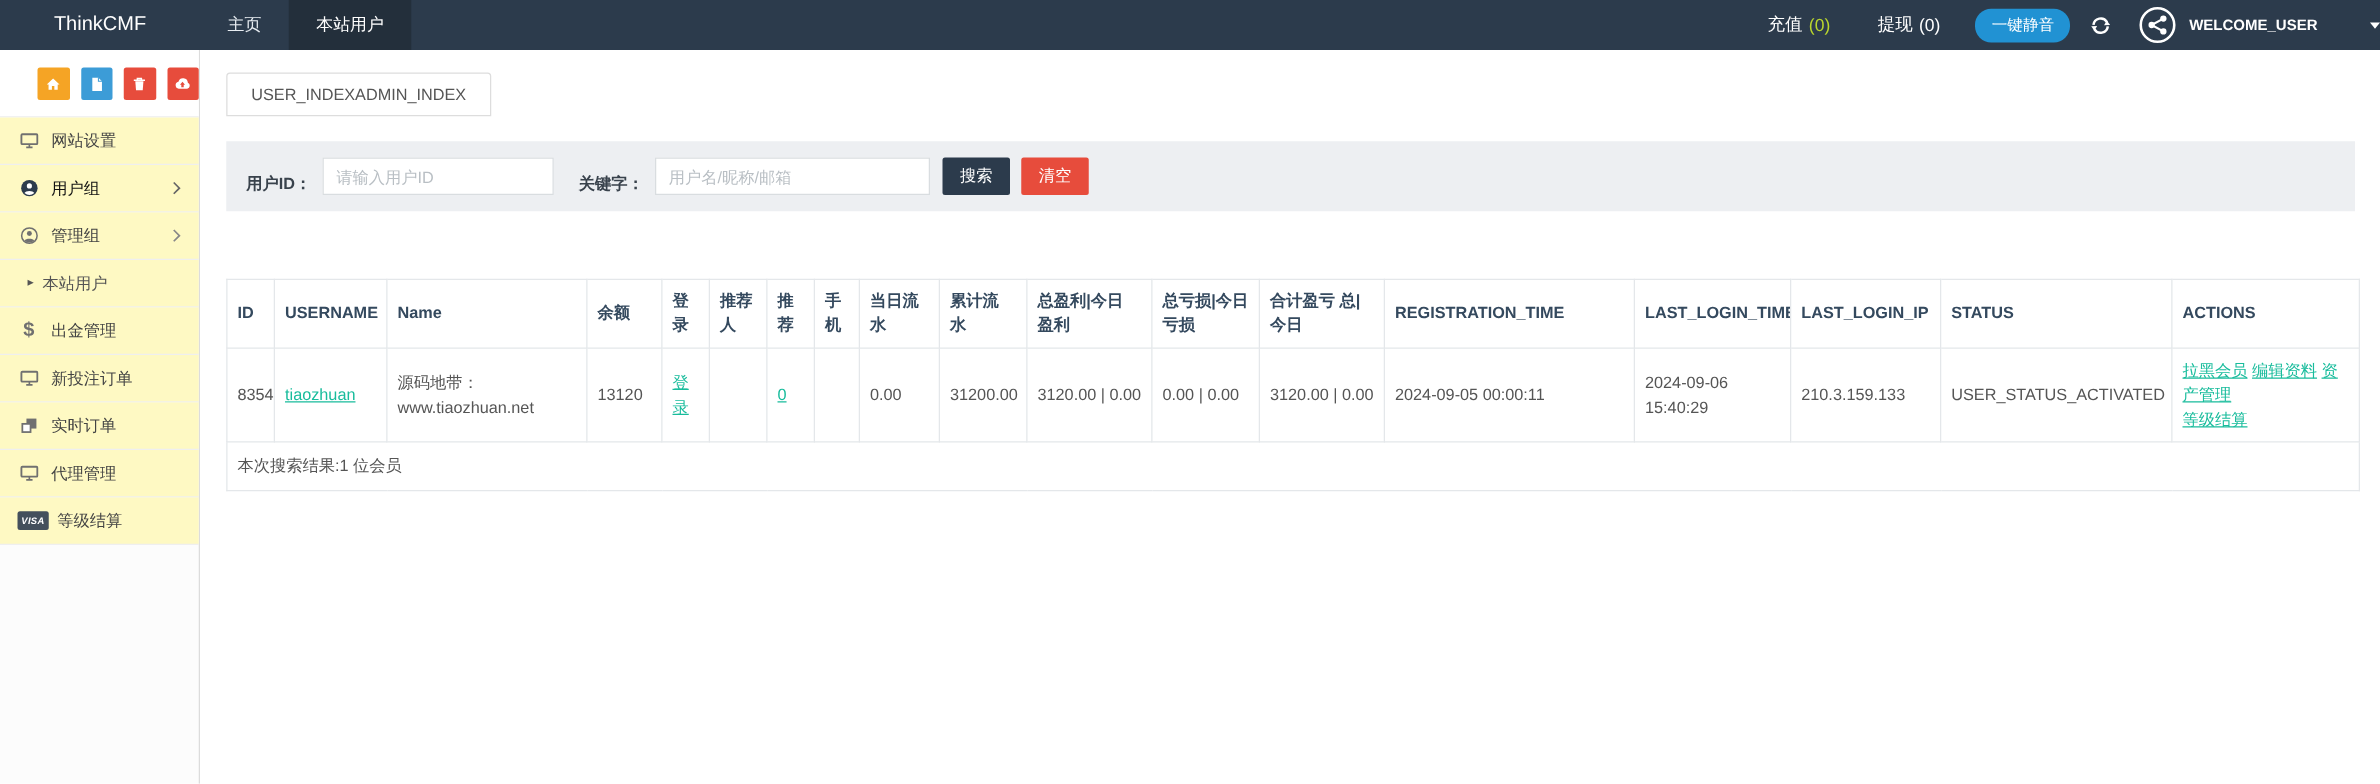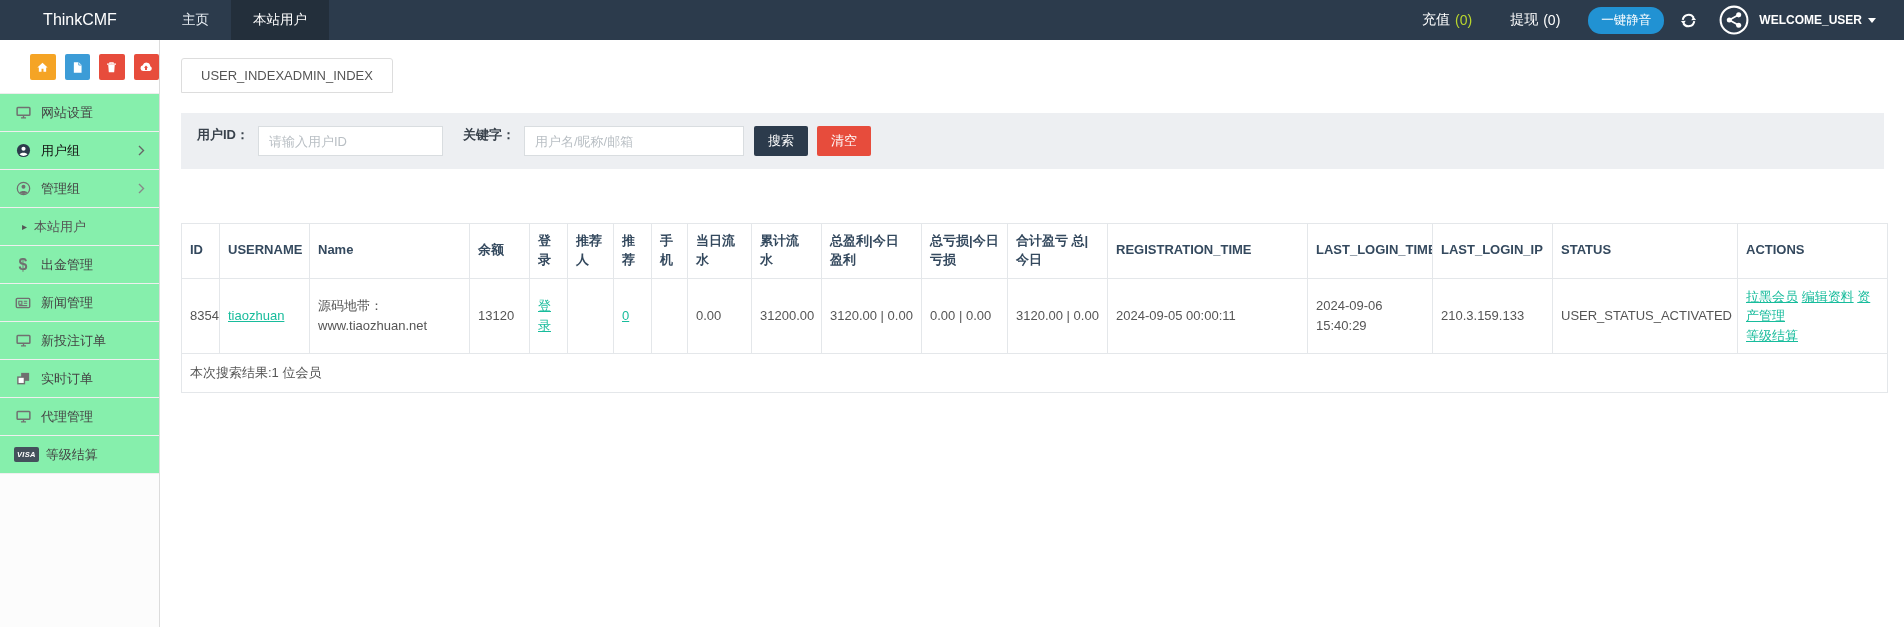--- a/index.html
+++ b/index.html
@@ -12,65 +12,65 @@
 
   
   .navbar { position:absolute; top:0; left:0; width:100%; height:40px;
     background:#2c3b4c; display:flex; align-items:stretch; z-index:10; }
   .brand { width:160px; text-align:center; line-height:40px; color:#fff;
     font-size:16px; cursor:pointer; }
   .nav-tabs-top { display:flex; align-items:stretch; }
   .nav-item { display:block; line-height:40px; padding:0 22px; color:#e8edf2;
     font-size:13.5px; }
   .nav-item.active { background:#232f3b; color:#fff; }
-  .nav-right { margin-left:auto; display:flex; align-items:center; padding-right:28px; }
+  .nav-right { margin-left:auto; display:flex; align-items:center; }
   .nav-stat { color:#fff; font-size:14px; display:flex; align-items:center; }
   .nav-stat.m1 { margin-right:38px; } .nav-stat.m2 { margin-right:28px;text-align:right; }
   .count { margin-left:5px; }
   .count.green { color:#b9d62e; }
   .mute-btn { background:#2192d3; color:#fff; border:none; border-radius:13px;
     padding:5px 13px; font-size:12.5px; margin-right:16px; cursor:pointer;
     font-family:inherit; }
   .refresh { display:flex; margin-right:22px; cursor:pointer; }
   .avatar { display:flex; margin-right:10px; cursor:pointer; }
   .user-menu { color:#fff; font-size:12px; font-weight:bold; display:flex;
-    align-items:center; }
+    align-items:center;gap:36px; }
   .caret-down { width:0; height:0; border-left:4px solid transparent;
     border-right:4px solid transparent; border-top:5px solid #fff; margin-left:6px; }
 
   
   .sidebar { position:absolute; top:40px; left:0; width:160px; bottom:0;
     background:#fcfcfc; border-right:1px solid #dcdcdc; }
   .quick-row { display:flex; gap:9px; padding:14px 0 13px 30px;
     border-bottom:1px solid #ededed; background:#fff; }
   .qbtn { width:26px; height:26px; border-radius:2px; display:flex;
     align-items:center; justify-content:center; }
   .qbtn.orange { background:#f5a425; } .qbtn.blue { background:#3c9cd7; }
   .qbtn.red { background:#e74c3c; }
   .menu-item { display:flex; align-items:center; height:38px; padding:0 14px;
-    border-bottom:1px solid #efefef; color:#444; font-size:13px; background:#86efac; }
+    border-bottom:1px solid #efefef; color:#444; font-size:13px; background:#fef9c3; }
   .mi-icon { width:18px; margin-right:9px; color:#707070; display:flex;
     justify-content:center; align-items:center; }
   .menu-item.active { color:#111; }
   .menu-item.active .mi-icon { color:#2c3b4c; }
   .chev { margin-left:auto; display:flex; }
   .menu-item.sub { padding-left:22px; color:#555; }
   .sub-caret { font-size:10px; color:#555; margin-right:7px; }
   .dollar-glyph { font-weight:bold; font-size:16px; line-height:1; }
   .visa-badge { background:#44505c; color:#fff; font-style:italic; font-weight:bold;
     font-size:7.5px; padding:3px 3px; border-radius:2px; letter-spacing:.3px; }
 
   
   .content { position:absolute; top:40px; left:161px; right:0; bottom:0;
     padding:18px 20px 0 20px; background:#fff; overflow:hidden; }
   .content-tab { display:inline-block; border:1px solid #ddd;
     border-radius:3px 3px 0 0; background:#fff; padding:9px 19px;
     font-size:13px; color:#555; margin-bottom:20px; cursor:pointer; }
 
-  .search-panel { background:#edeff2; display:flex; align-items:flex-start;
+  .search-panel { background:#edeff2; display:flex; align-items:flex-end;
     padding:13px 14px 13px 16px; margin-bottom:54px; }
   .sp-label { font-size:13px; font-weight:bold; color:#39424c; margin-right:9px; }
   .inp { height:30px; border:1px solid #d9dde0; background:#fff; padding:0 10px;
     font-size:13px; color:#333; font-family:inherit; }
   .inp::placeholder { color:#b9bfc4; }
   .inp.w1 { width:185px; margin-right:20px; }
   .inp.w2 { width:220px; margin-right:10px; }
   .btn { height:30px; border:none; color:#fff; font-size:13px; padding:0 14px;
     cursor:pointer; font-family:inherit; border-radius:2px; }
   .btn.navy { background:#2c3b4c; margin-right:9px; }
@@ -198,29 +198,20 @@
           </svg>
       </span>
     </a>
     <a class="menu-item sub">
       <span class="sub-caret">▸</span>
       <span class="mi-label">本站用户</span>
     </a>
     <a class="menu-item">
       <span class="mi-icon dollar-glyph">$</span>
       <span class="mi-label">出金管理</span>
-    </a>
-    <a class="menu-item">
-      <span class="mi-icon">
-        <svg width="16" height="16" viewBox="0 0 16 16">
-            <rect x="1.3" y="3.4" width="13.4" height="9.2" rx="1" fill="none" stroke="currentColor" stroke-width="1.4"></rect>
-            <path d="M3.8 6.2h3.1v3H3.8zM8.8 6.2h3.4M8.8 8.2h3.4M3.8 10.6h8.4" stroke="currentColor" stroke-width="1.1" fill="none"></path>
-          </svg>
-      </span>
-      <span class="mi-label">新闻管理</span>
     </a>
     <a class="menu-item">
       <span class="mi-icon">
         <svg width="15" height="15" viewBox="0 0 16 16">
             <rect x="1.2" y="2.6" width="13.6" height="8.4" rx="0.8" fill="none" stroke="currentColor" stroke-width="1.6"></rect>
             <path d="M5.3 13.7h5.4M8 11.3v2.4" stroke="currentColor" stroke-width="1.4"></path>
           </svg>
       </span>
       <span class="mi-label">新投注订单</span>
     </a>

